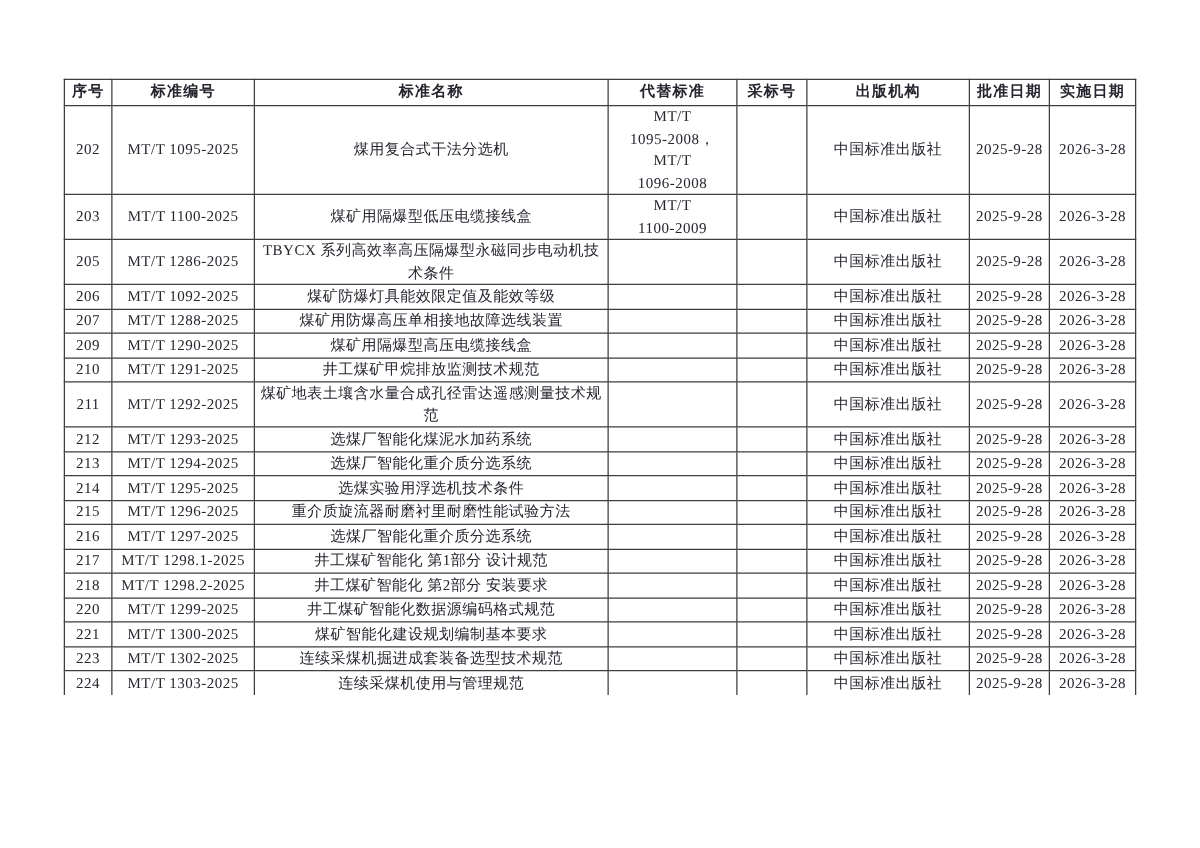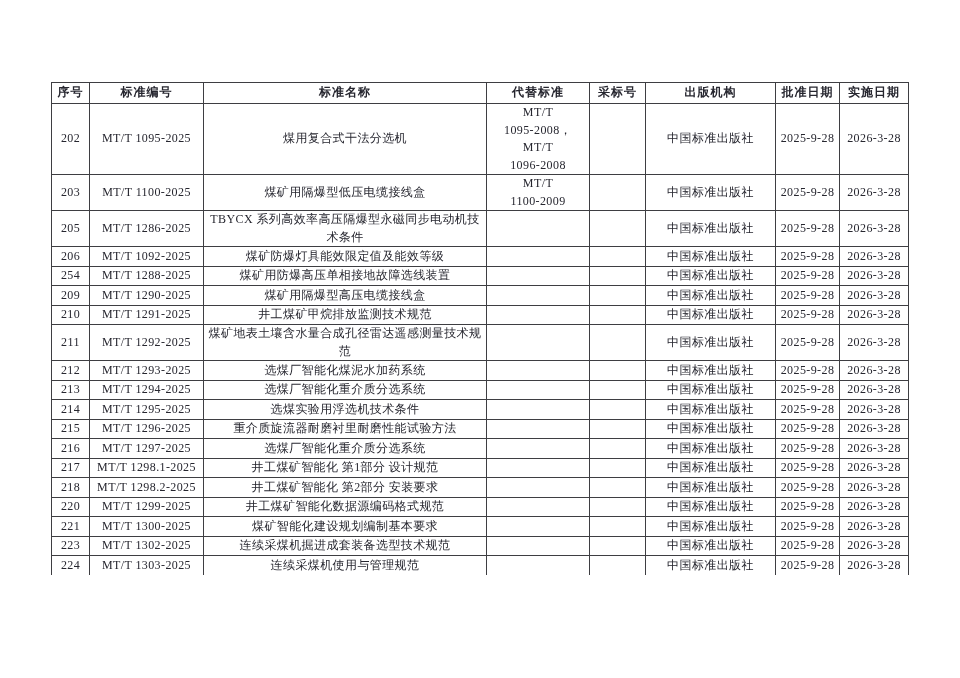--- a/index.html
+++ b/index.html
@@ -8,21 +8,20 @@
     background: #ffffff;
   }
   .sheet {
     position: relative;
     width: 960px;
     height: 556px;
     background: #ffffff;
     font-family: "Liberation Serif", "DejaVu Serif", serif;
     color: #26262f;
     overflow: hidden;
-    margin-top: 19px;
   }
   table.std-table {
     position: absolute;
     left: 51px;
     top: 63px;
     width: 857px;
     border-collapse: collapse;
     table-layout: fixed;
   }
   .std-table th, .std-table td {
@@ -126,21 +125,21 @@
     <td>MT/T 1092-2025</td>
     <td>煤矿防爆灯具能效限定值及能效等级</td>
     <td></td>
     <td></td>
     <td>中国标准出版社</td>
     <td>2025-9-28</td>
     <td>2026-3-28</td>
   </tr>
 
   <tr>
-    <td>254</td>
+    <td>207</td>
     <td>MT/T 1288-2025</td>
     <td>煤矿用防爆高压单相接地故障选线装置</td>
     <td></td>
     <td></td>
     <td>中国标准出版社</td>
     <td>2025-9-28</td>
     <td>2026-3-28</td>
   </tr>
 
 

